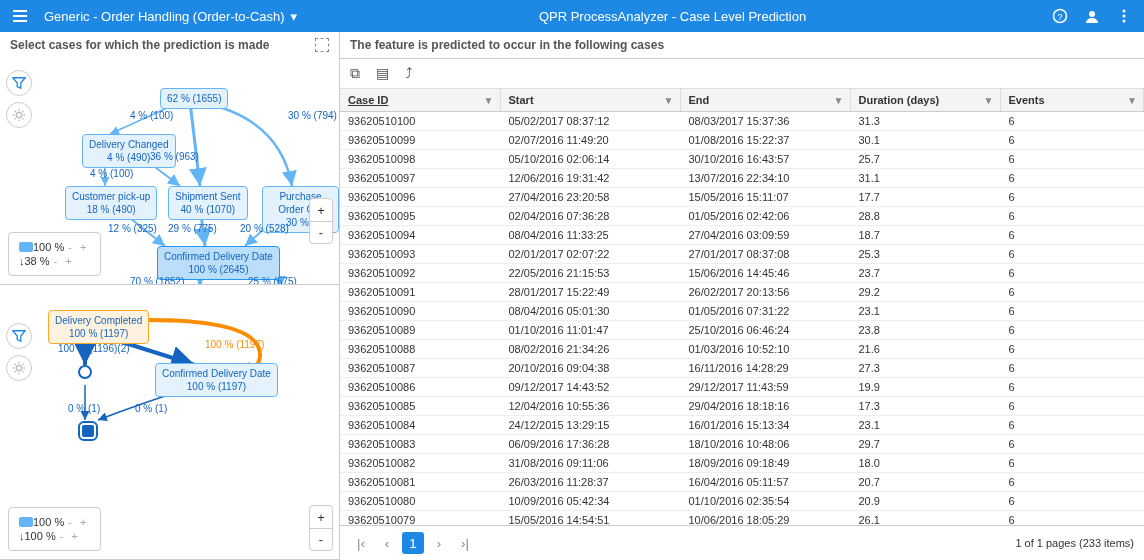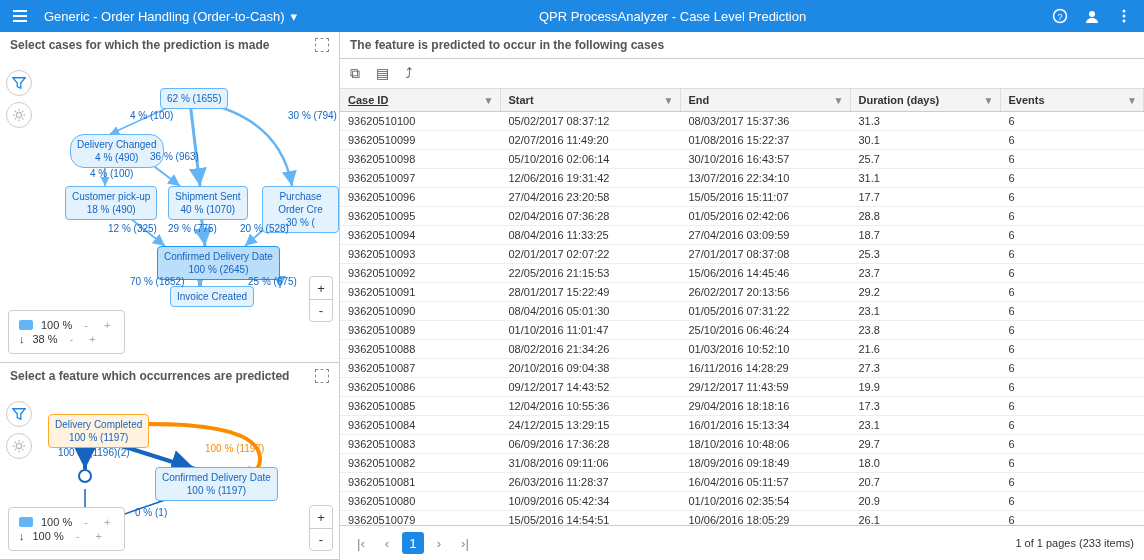--- a/index.html
+++ b/index.html
@@ -18,21 +18,21 @@
 .panel { border-bottom: 1px solid #ccc; display: flex; flex-direction: column; position: relative; }
 .panel-header { font-size: 12px; font-weight: bold; color: #555; padding: 6px 10px; display: flex; justify-content: space-between; align-items: center; }
 .expand-icon { width: 14px; height: 14px; border: 1.5px dashed #888; cursor: pointer; }
 
 .panel-body { flex: 1; position: relative; overflow: hidden; }
 
 .side-icons { position: absolute; left: 6px; top: 38px; display: flex; flex-direction: column; gap: 6px; z-index: 3; }
 .side-btn { width: 26px; height: 26px; border-radius: 50%; border: 1px solid #ccc; background: #fff; display: flex; align-items: center; justify-content: center; cursor: pointer; color: #1e88e5; }
 
 .legend { position: absolute; bottom: 8px; left: 8px; border: 1px solid #ccc; border-radius: 4px; background: #fff; padding: 6px 10px; font-size: 11px; color: #333; }
-.legend-row { display: flex; align-items: center; gap: 8px; margin: 2px 0; }
+.legend-row { display: flex; align-items: center; margin: 2px 0; }
 .legend-chip { width: 14px; height: 10px; background: #64b5f6; border-radius: 2px; }
 .legend-arrow { font-weight: bold; }
 .pm { color: #aaa; cursor: pointer; padding: 0 4px; }
 
 .zoom { position: absolute; right: 6px; bottom: 8px; display: flex; flex-direction: column; border: 1px solid #ccc; border-radius: 4px; background: #fff; z-index: 3; }
 .zoom button { width: 22px; height: 22px; border: none; background: none; cursor: pointer; font-size: 13px; color: #333; }
 .zoom button + button { border-top: 1px solid #ccc; }
 
 .node { position: absolute; background: #e3f2fd; border: 1px solid #64b5f6; border-radius: 4px; padding: 3px 6px; font-size: 10px; text-align: center; color: #1565c0; line-height: 1.3; }
 .node.highlight { background: #bbdefb; border-color: #2196f3; }
@@ -95,21 +95,21 @@
           <circle cx="8" cy="8" r="1.5"></circle>
           <circle cx="8" cy="13" r="1.5"></circle>
         </svg>
     </div>
   </div>
 </div>
 
 <div class="content">
   <div class="left">
 
-    <div class="panel" style="height:331px;">
+    <div class="panel" style="height:253px;">
       <div class="panel-header">
         <span>Select cases for which the prediction is made</span>
         <span class="expand-icon"></span>
       </div>
       <div class="side-icons">
         <div class="side-btn">
           <svg width="14" height="14" viewBox="0 0 16 16">
               <path d="M1 2h14l-5 6v6l-4-2V8L1 2z" fill="none" stroke="#1e88e5" stroke-width="1.5"></path>
             </svg>
         </div>
@@ -133,21 +133,21 @@
           <path d="M200 44 Q280 60 292 128" stroke="#64b5f6" stroke-width="2.5" fill="none" marker-end="url(#a1)"></path>
           <path d="M105 95 L105 128" stroke="#64b5f6" stroke-width="1.5" fill="none" marker-end="url(#a1)"></path>
           <path d="M130 90 L180 128" stroke="#64b5f6" stroke-width="2" fill="none" marker-end="url(#a1)"></path>
           <path d="M115 148 L165 188" stroke="#64b5f6" stroke-width="2" fill="none" marker-end="url(#a1)"></path>
           <path d="M200 148 L205 188" stroke="#64b5f6" stroke-width="3" fill="none" marker-end="url(#a1)"></path>
           <path d="M290 148 L245 188" stroke="#64b5f6" stroke-width="2" fill="none" marker-end="url(#a1)"></path>
           <path d="M200 208 L200 228" stroke="#64b5f6" stroke-width="4" fill="none" marker-end="url(#a1)"></path>
           <path d="M245 198 Q280 210 280 230" stroke="#64b5f6" stroke-width="2" fill="none" marker-end="url(#a1)"></path>
         </svg>
         <div class="node" style="left:160px; top:30px;"><span>62 % (1655)</span></div>
-        <div class="node" style="left:70px; top:76px;border-radius:14px;"><span>Delivery Changed</span><br><span class="sub">4 % (490)</span></div>
+        <div class="node" style="left:82px; top:76px;"><span>Delivery Changed</span><br><span class="sub">4 % (490)</span></div>
         <div class="node" style="left:65px; top:128px;"><span>Customer pick-up</span><br><span class="sub">18 % (490)</span></div>
         <div class="node" style="left:168px; top:128px;"><span>Shipment Sent</span><br><span class="sub">40 % (1070)</span></div>
         <div class="node" style="left:262px; top:128px;"><span>Purchase Order Cre</span><br><span class="sub">30 % (</span></div>
         <div class="node highlight" style="left:157px; top:188px;"><span>Confirmed Delivery Date</span><br><span class="sub">100 % (2645)</span></div>
         <div class="node" style="left:170px; top:228px;"><span>Invoice Created</span></div>
 
         <span class="edge-label" style="left:130px; top:52px;">4 % (100)</span>
         <span class="edge-label" style="left:150px; top:93px;">36 % (963)</span>
         <span class="edge-label" style="left:288px; top:52px;">30 % (794)</span>
         <span class="edge-label" style="left:90px; top:110px;">4 % (100)</span>
@@ -172,24 +172,20 @@
             </div>
         </div>
         <div class="zoom" style="bottom:40px;">
           <button>+</button>
           <button>-</button>
         </div>
       </div>
     </div>
 
     <div class="panel" style="flex:1;">
-      <div class="panel-header">
-        <span>Select a feature which occurrences are predicted</span>
-        <span class="expand-icon"></span>
-      </div>
       <div class="side-icons">
         <div class="side-btn">
           <svg width="14" height="14" viewBox="0 0 16 16">
               <path d="M1 2h14l-5 6v6l-4-2V8L1 2z" fill="none" stroke="#1e88e5" stroke-width="1.5"></path>
             </svg>
         </div>
         <div class="side-btn">
           <svg width="14" height="14" viewBox="0 0 16 16">
               <circle cx="8" cy="8" r="3" fill="none" stroke="#bbb" stroke-width="1.5"></circle>
               <path d="M8 1v2M8 13v2M1 8h2M13 8h2M3 3l1.5 1.5M11.5 11.5L13 13M3 13l1.5-1.5M11.5 4.5L13 3" stroke="#bbb" stroke-width="1.5"></path>

